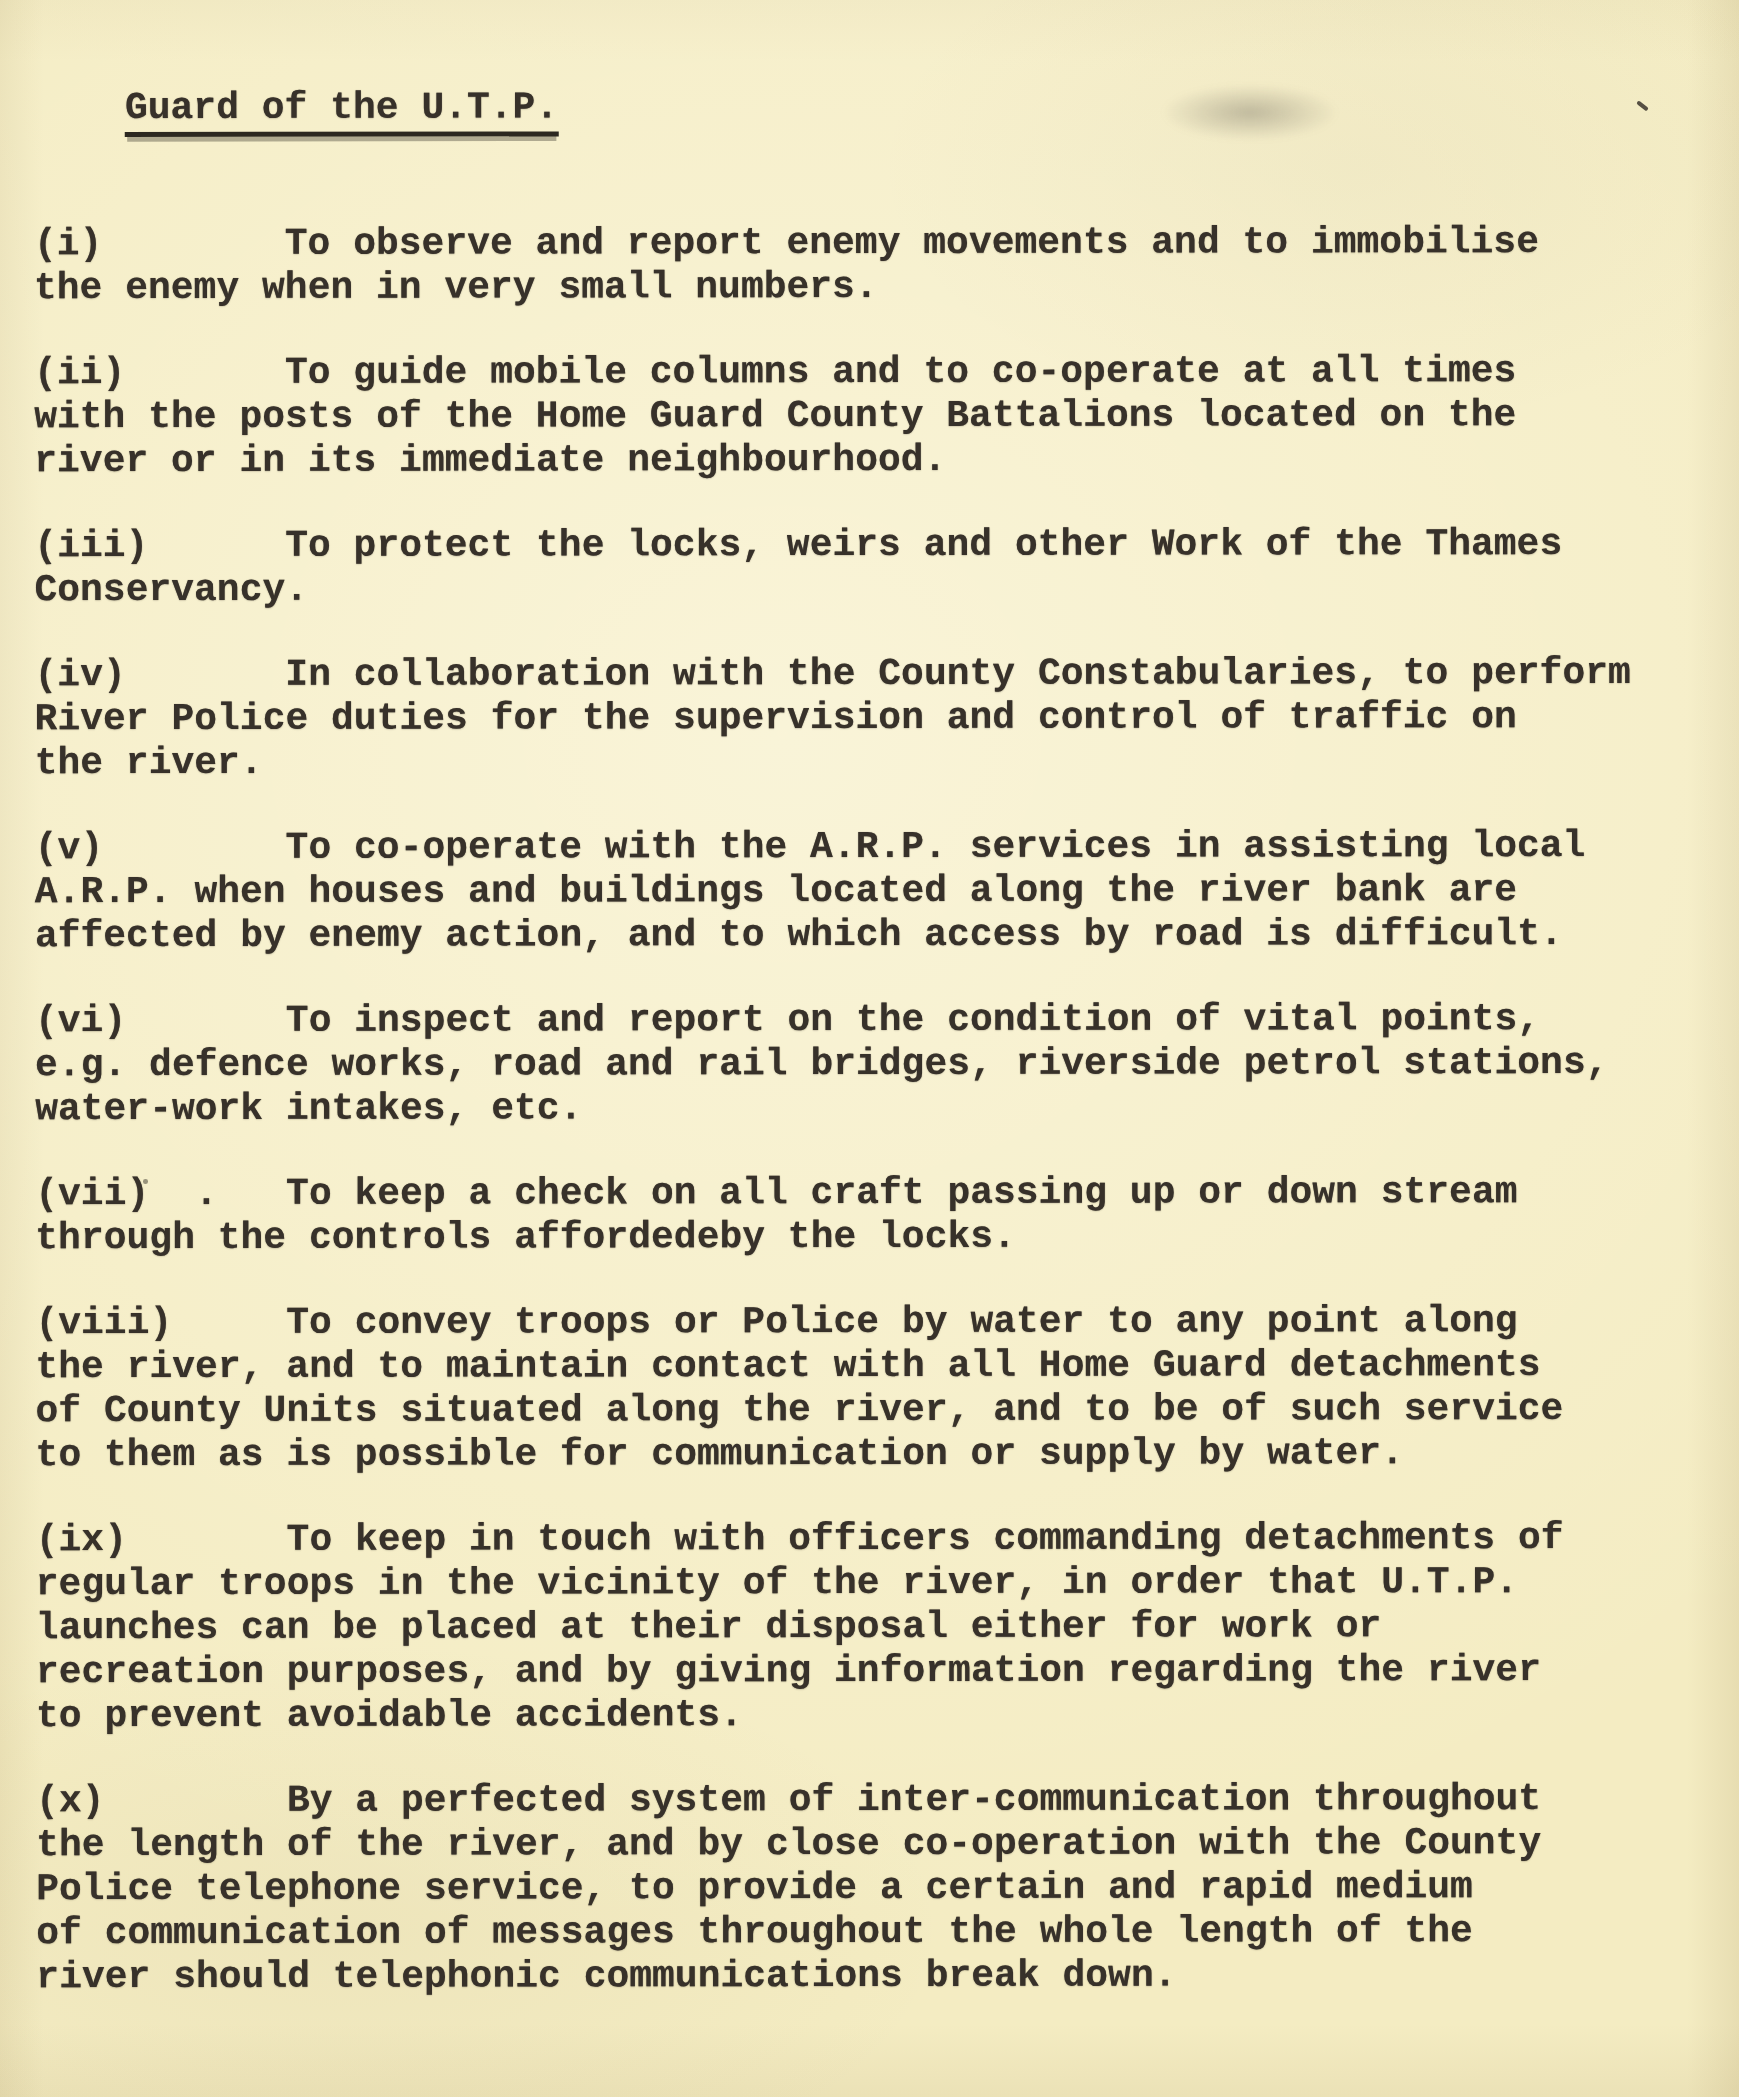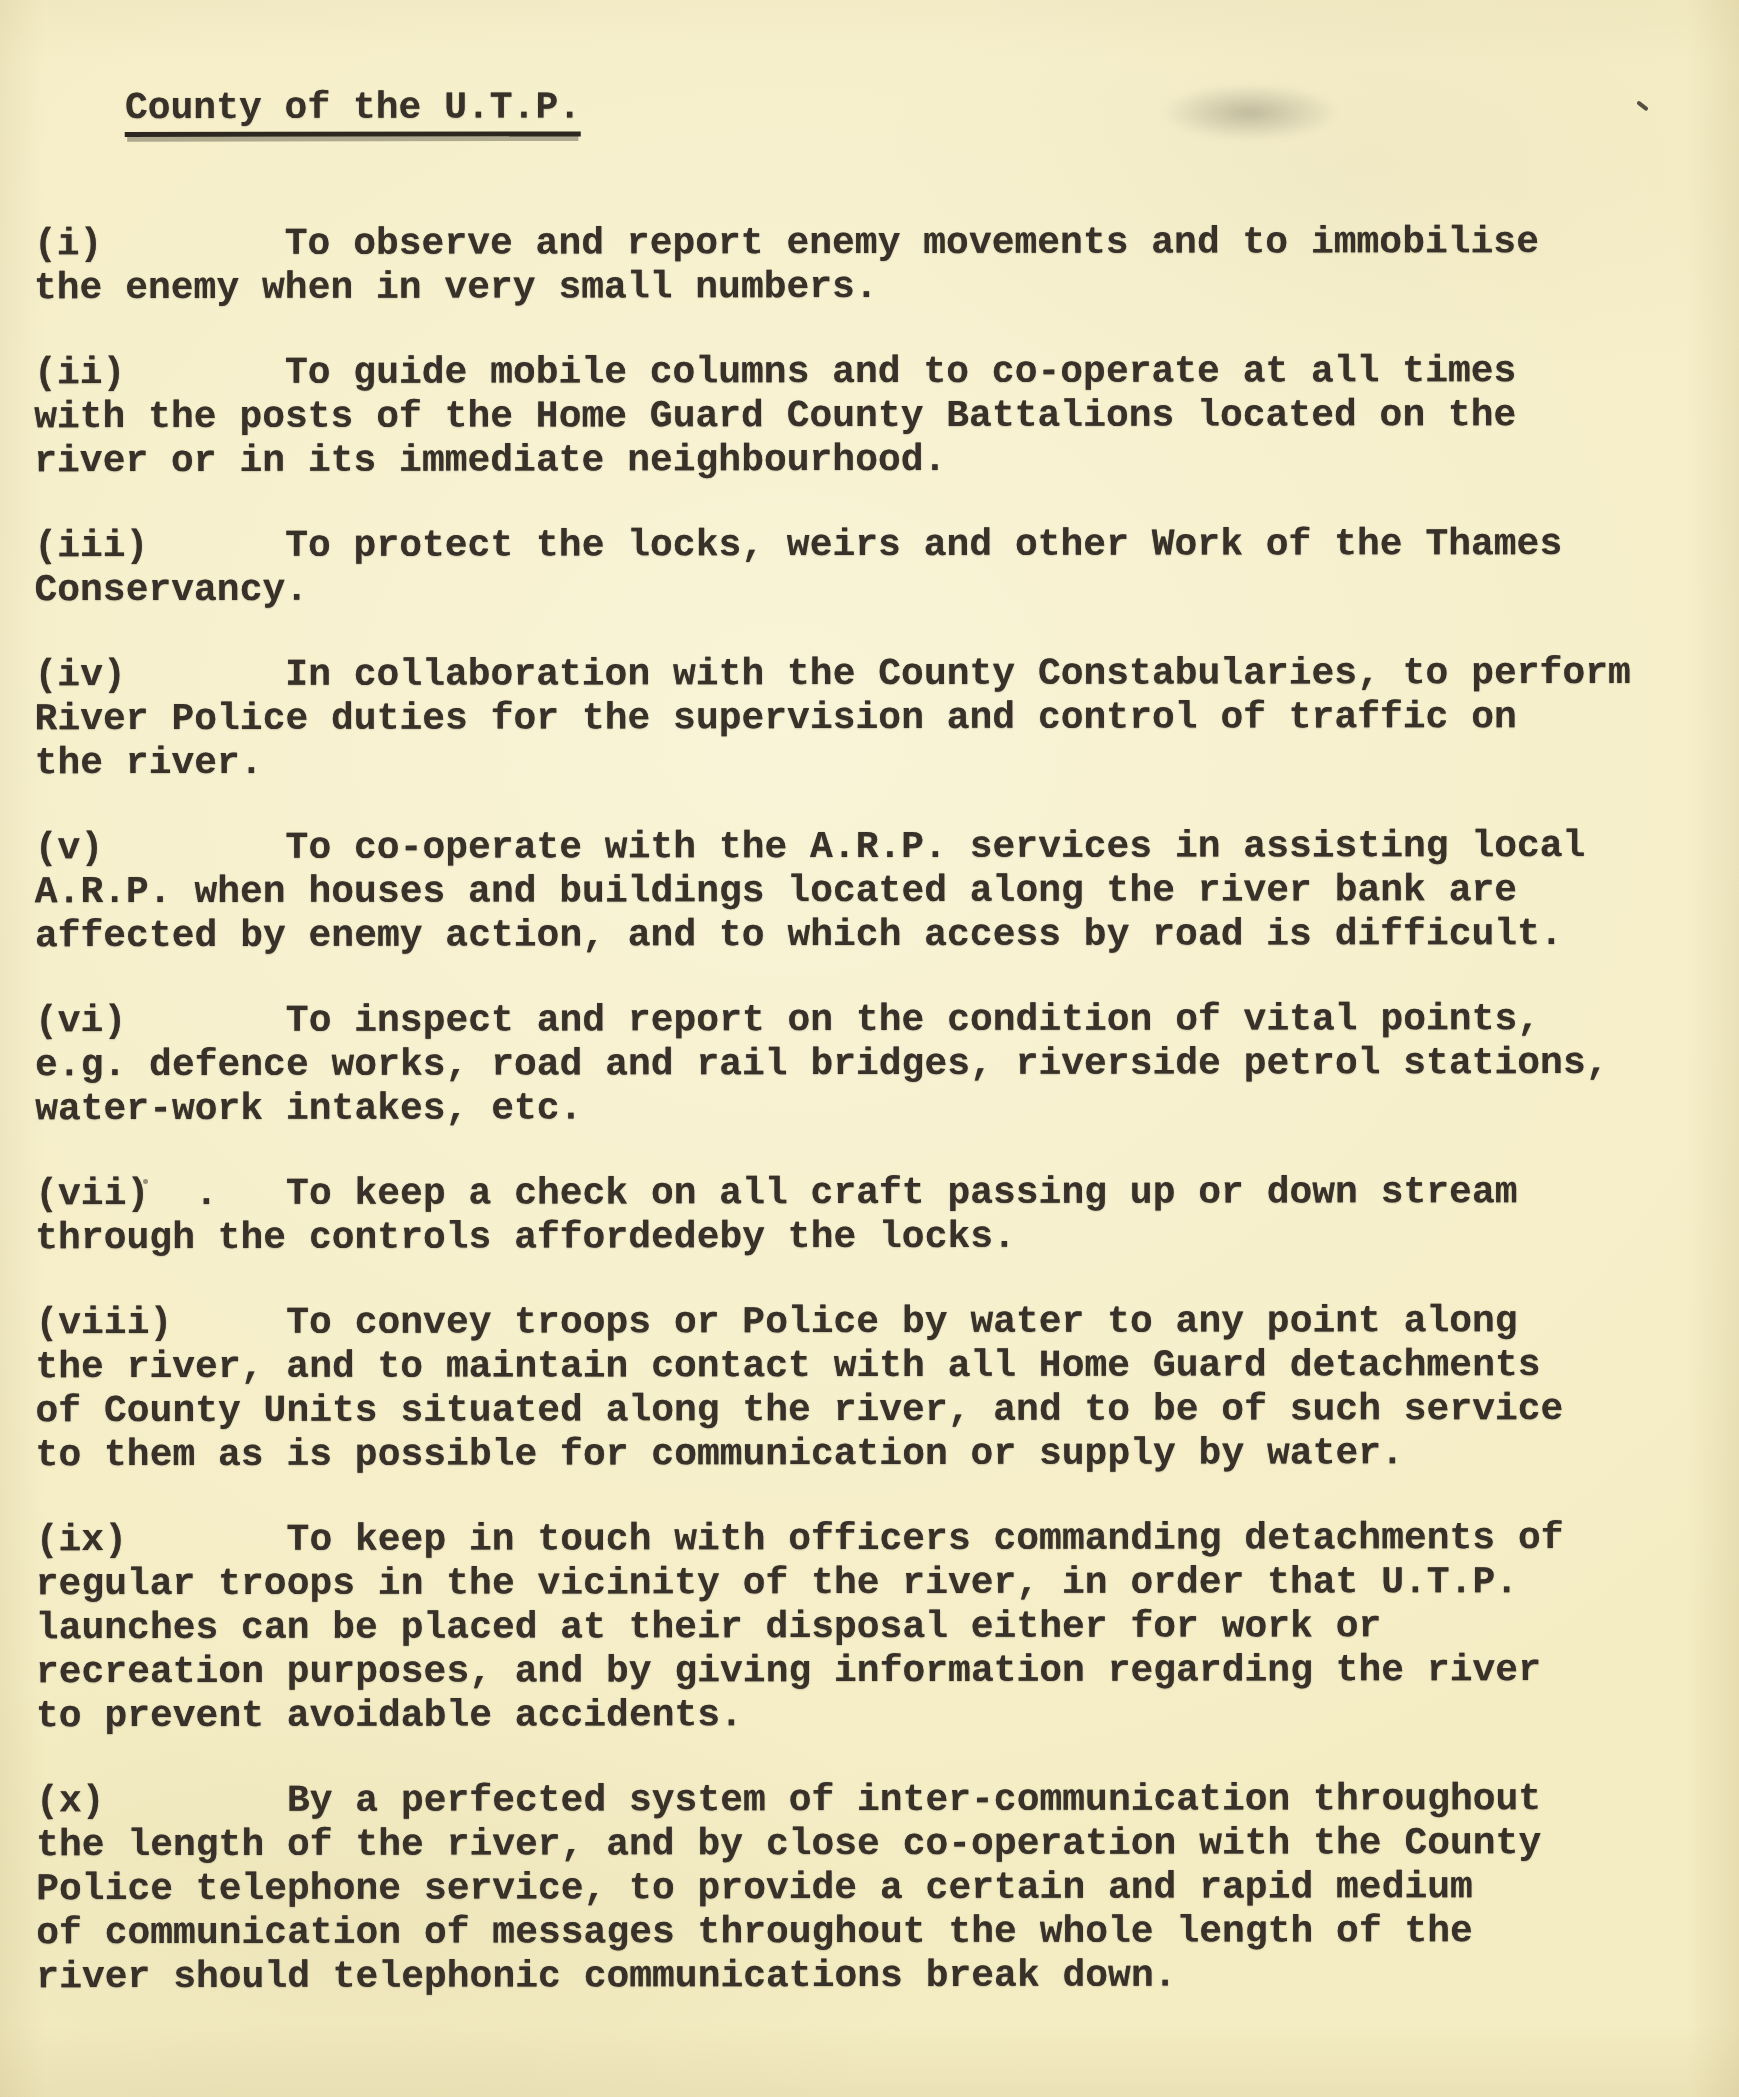--- a/index.html
+++ b/index.html
@@ -63,21 +63,21 @@
 <body>
 
 <div class="paper"></div>
 
 <div class="smudge"></div>
 <div class="stray-mark"></div>
 <div class="speck1"></div>
 
 <div class="doc">
   <div class="line title-line">
-    <span class="title">County of the U.T.P.</span>
+    <span class="title">Guard of the U.T.P.</span>
   </div>
 
 <div class="item">
       <div class="line">(i)        To observe and report enemy movements and to immobilise</div>
       <div class="line">the enemy when in very small numbers.</div>
     </div>
     <div class="item">
       <div class="line">(ii)       To guide mobile columns and to co-operate at all times</div>
       <div class="line">with the posts of the Home Guard County Battalions located on the</div>
       <div class="line">river or in its immediate neighbourhood.</div>

